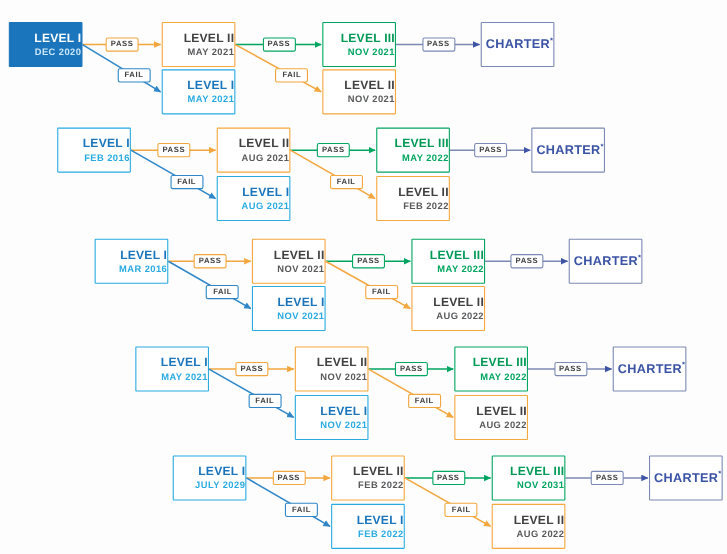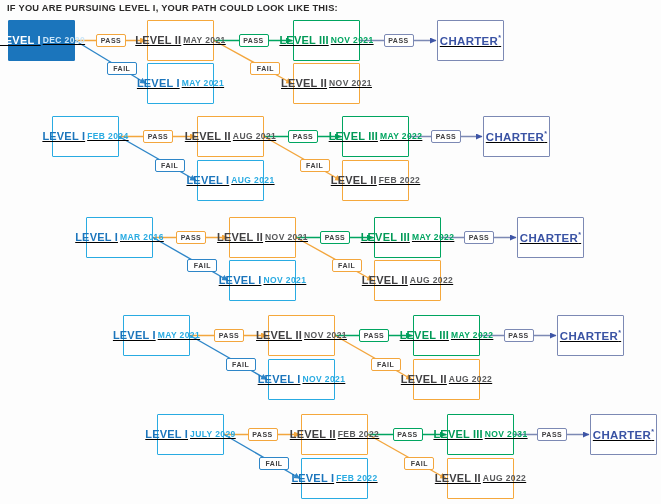--- a/index.html
+++ b/index.html
@@ -9,21 +9,21 @@
   }
   .page-title{
     position:absolute;left:7px;top:3px;
     font-size:9.3px;font-weight:bold;color:var(--title-text,#2b2a29);
     letter-spacing:.25px;white-space:nowrap;
   }
   svg.arrows{position:absolute;left:0;top:0;}
   .node{
     position:absolute;width:67px;height:41px;background:#fff;
     border:1.5px solid #999;border-radius:1px;box-sizing:border-box;
-    display:flex;flex-direction:row;align-items:center;justify-content:center;gap:2px;text-decoration:underline;
+    display:flex;flex-direction:column;align-items:flex-end;justify-content:center;gap:2px;
   }
   .node .t{font-size:11px;font-weight:bold;letter-spacing:.2px;line-height:1;white-space:nowrap;}
   .node .d{font-size:8.5px;font-weight:bold;letter-spacing:.4px;line-height:1;white-space:nowrap;}
   .level1{border-color:var(--l1-border);}
   .level1 .t{color:var(--l1-title);}
   .level1 .d{color:var(--l1-date);}
   .level1.filled{background:var(--l1-fill);border-color:var(--l1-fill);}
   .level1.filled .t{color:#fff;}
   .level1.filled .d{color:var(--l1-fill-date);}
   .level2{border-color:var(--l2-border);}
@@ -43,21 +43,20 @@
   }
   .tag.orange{border-color:var(--arrow-orange);}
   .tag.blue{border-color:var(--arrow-blue);}
   .tag.green{border-color:var(--arrow-green);}
   .tag.slate{border-color:var(--ch-border);}
 </style>
 </head>
 <body>
 
 <div class="stage">
-  <div class="page-title">IF YOU ARE PURSUING LEVEL I, YOUR PATH COULD LOOK LIKE THIS:</div>
   <svg class="arrows" id="arrow-layer" width="661" height="504">
       <defs>
         <marker id="m-orange" markerWidth="7" markerHeight="7" refX="6" refY="3" orient="auto" markerUnits="userSpaceOnUse">
           <path d="M0,0 L6.5,3 L0,6 Z" fill="#f3a63d"></path>
         </marker>
         <marker id="m-blue" markerWidth="7" markerHeight="7" refX="6" refY="3" orient="auto" markerUnits="userSpaceOnUse">
           <path d="M0,0 L6.5,3 L0,6 Z" fill="#2e86c8"></path>
         </marker>
         <marker id="m-green" markerWidth="7" markerHeight="7" refX="6" refY="3" orient="auto" markerUnits="userSpaceOnUse">
           <path d="M0,0 L6.5,3 L0,6 Z" fill="#00a560"></path>
@@ -116,21 +115,21 @@
       <div class="node charter" style="left: 437px; top: 20px;">
         <div class="c"><span>CHARTER</span><sup>*</sup></div>
       </div>
       <div class="tag orange" style="left: 96px; top: 34px;">PASS</div>
       <div class="tag blue" style="left: 106.8px; top: 61.95px;">FAIL</div>
       <div class="tag green" style="left: 238.5px; top: 34px;">PASS</div>
       <div class="tag orange" style="left: 250.35px; top: 61.95px;">FAIL</div>
       <div class="tag slate" style="left: 383.5px; top: 34px;">PASS</div>
       <div class="node level1" style="left: 52px; top: 116px;">
         <div class="t">LEVEL I</div>
-        <div class="d">FEB 2024</div>
+        <div class="d">FEB 2016</div>
       </div>
       <div class="node level2" style="left: 197px; top: 116px;">
         <div class="t">LEVEL II</div>
         <div class="d">AUG 2021</div>
       </div>
       <div class="node level1" style="left: 197px; top: 160px;">
         <div class="t">LEVEL I</div>
         <div class="d">AUG 2021</div>
       </div>
       <div class="node level3" style="left: 342px; top: 116px;">

